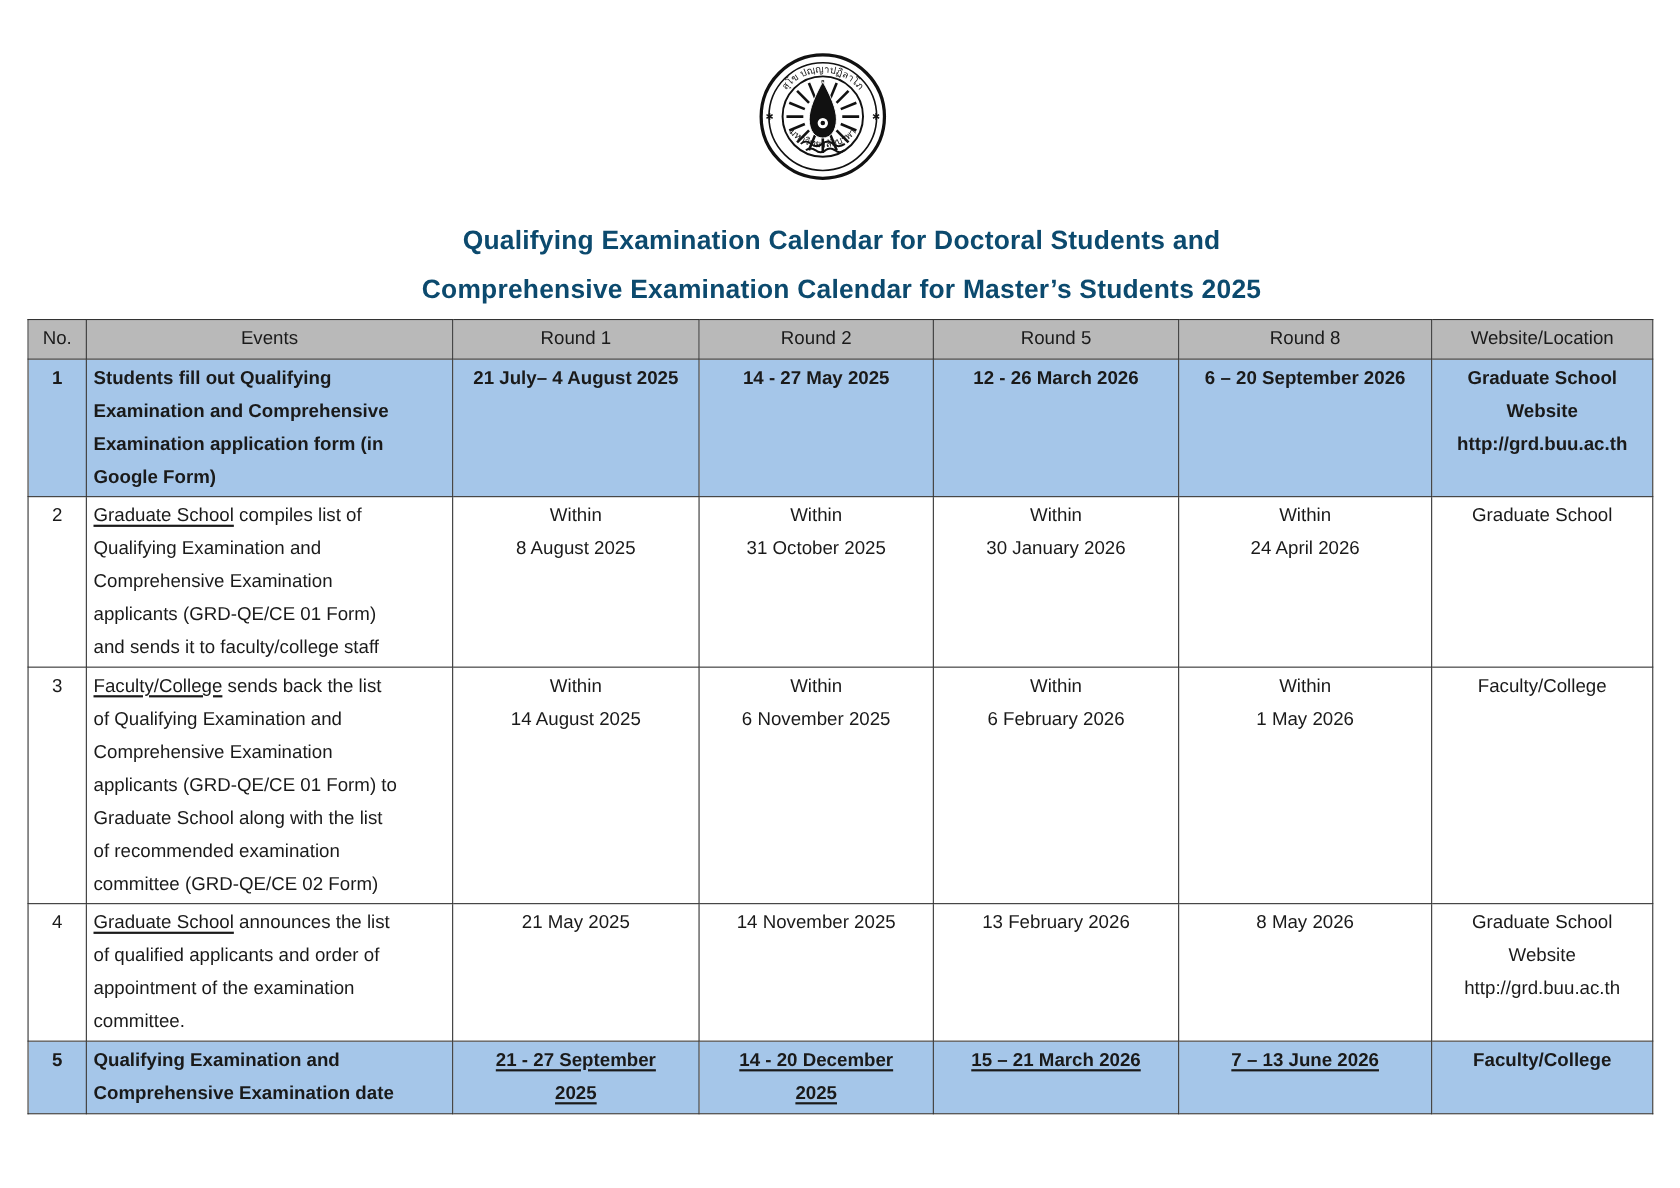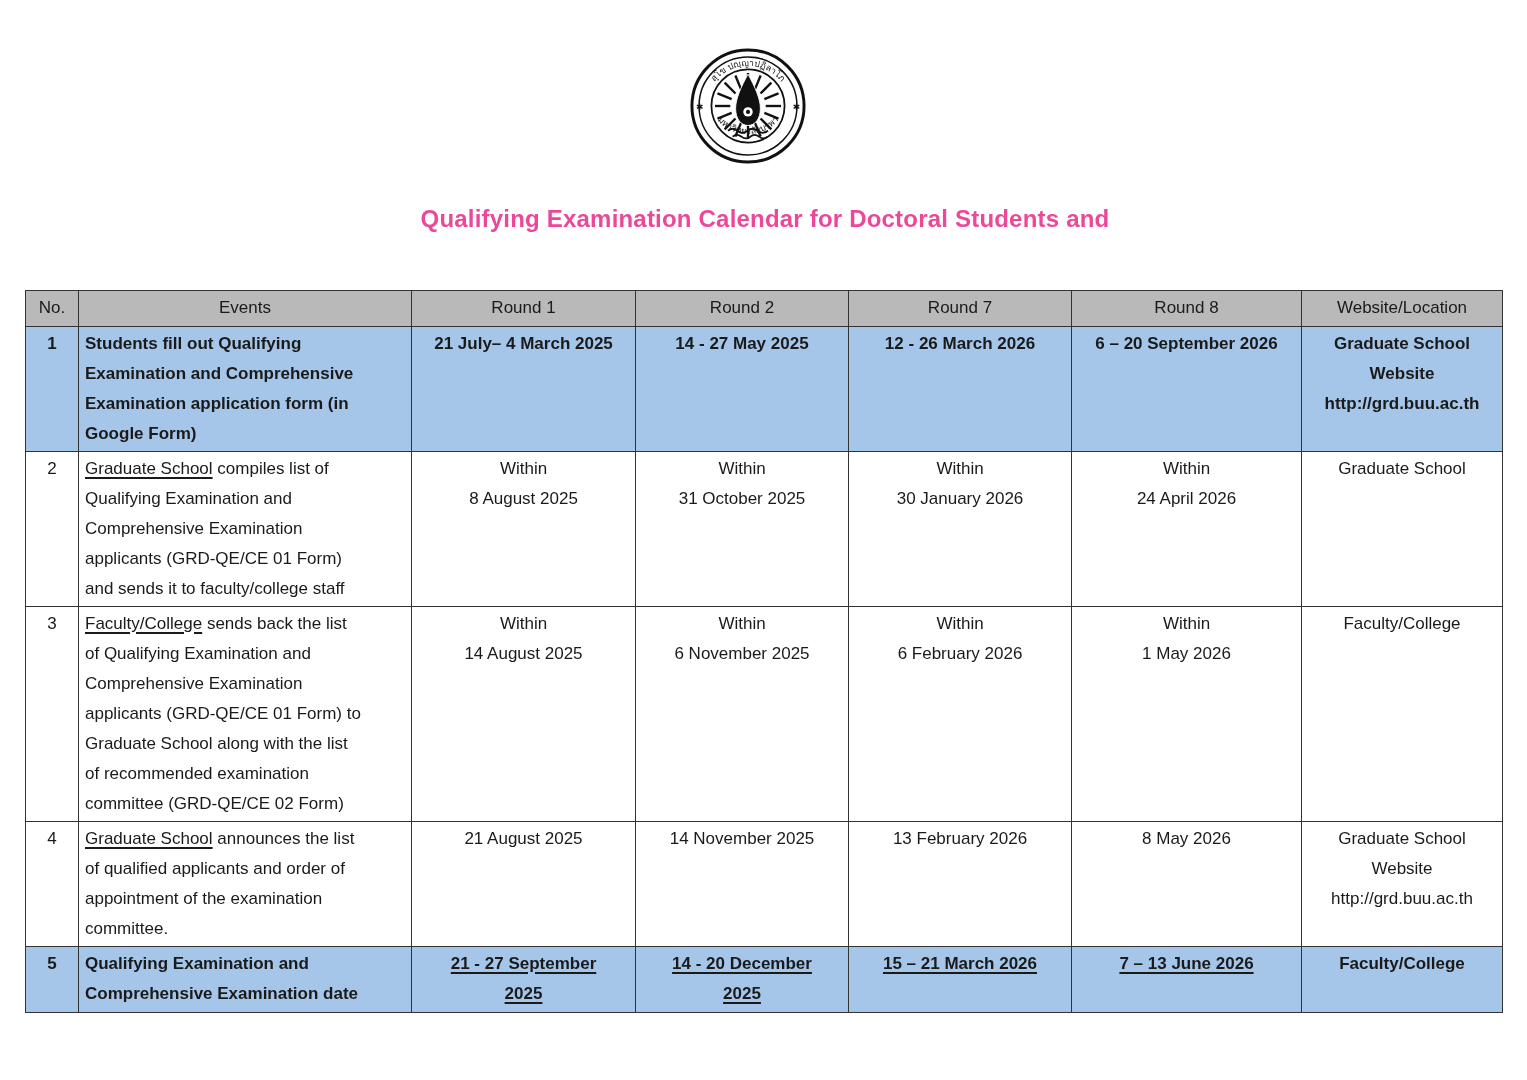--- a/index.html
+++ b/index.html
@@ -14,21 +14,21 @@
   .logo-wrap{
     position:absolute;top:46px;left:748px;transform:translateX(-50%);
     width:118px;height:120px;
   }
 
   
   .title-block{
     position:absolute;top:196px;left:0;width:1510px;text-align:center;
   }
   .title-line{
-    font-size:24px;font-weight:600;letter-spacing:.2px;line-height:45px;color:#ec4899;margin-left:20px;
+    font-size:24px;font-weight:600;letter-spacing:.2px;line-height:45px;color:#0c4a6e;margin-left:20px;
   }
 
   
   table.cal{
     position:absolute;left:25px;top:290px;width:1477px;
     border-collapse:collapse;table-layout:fixed;
   }
   table.cal th,table.cal td{
     border:1.5px solid #333;
     font-size:17px;line-height:30px;
@@ -96,50 +96,51 @@
       <circle cx="100" cy="110" r="3.5" fill="#111"></circle>
       <g stroke="#111" stroke-width="3" fill="none">
         <path d="M66,142 q8,-7 16,0 q8,7 17,0 q8,-7 17,0 q8,7 18,0"></path>
         <path d="M74,152 q7,-6 15,0 q7,6 15,0 q7,-6 15,0 q7,6 14,0"></path>
       </g>
     </svg>
   </div>
 
   <div class="title-block">
     <div class="title-line">Qualifying Examination Calendar for Doctoral Students and</div>
+    <div class="title-line">Comprehensive Examination Calendar for Master’s Students 2025</div>
   </div>
 
   <table class="cal">
     <colgroup>
       <col style="width:53px">
         <col style="width:333px">
         <col style="width:224px">
       <col style="width:213px">
         <col style="width:223px">
         <col style="width:230px">
         <col style="width:201px">
     </colgroup>
     <tbody>
         <tr>
       <th>No.</th>
       <th>Events</th>
       <th>Round 1</th>
       <th>Round 2</th>
-      <th>Round 7</th>
+      <th>Round 5</th>
       <th>Round 8</th>
       <th>Website/Location</th>
     </tr>
 
     <tr class="hl r1">
       <td class="no">1</td>
       <td class="events"><span>Students fill out Qualifying
 Examination and Comprehensive
 Examination application form (in
 Google Form)</span></td>
-      <td class="round mid">21 July– 4 March 2025</td>
+      <td class="round mid">21 July– 4 August 2025</td>
       <td class="round mid">14 - 27 May 2025</td>
       <td class="round mid">12 - 26 March 2026</td>
       <td class="round mid">6 – 20 September 2026</td>
       <td class="website">Graduate School
 Website
 http://grd.buu.ac.th</td>
     </tr>
 
     <tr class="r2">
       <td class="no">2</td>
@@ -178,21 +179,21 @@
 1 May 2026</td>
       <td class="website">Faculty/College</td>
     </tr>
 
     <tr class="r4">
       <td class="no">4</td>
       <td class="events"><span class="u">Graduate School</span><span> announces the list
 of qualified applicants and order of
 appointment of the examination
 committee.</span></td>
-      <td class="round">21 August 2025</td>
+      <td class="round">21 May 2025</td>
       <td class="round">14 November 2025</td>
       <td class="round">13 February 2026</td>
       <td class="round">8 May 2026</td>
       <td class="website">Graduate School
 Website
 http://grd.buu.ac.th</td>
     </tr>
 
     <tr class="hl r5">
       <td class="no">5</td>

